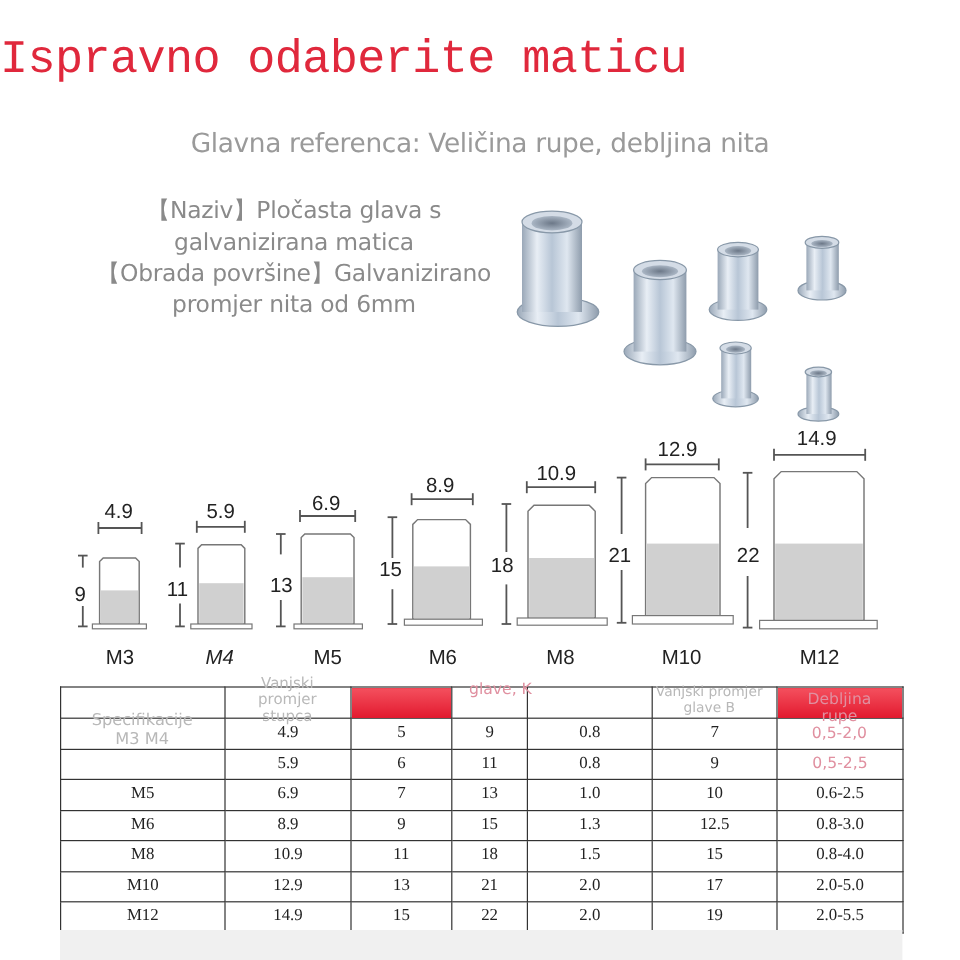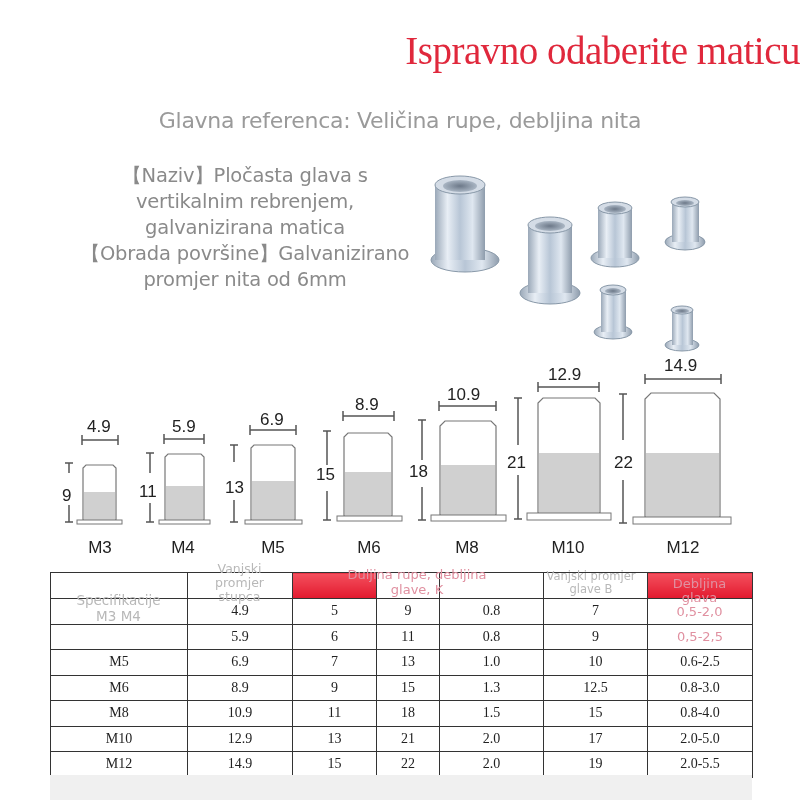--- a/index.html
+++ b/index.html
@@ -1,21 +1,21 @@
 <!DOCTYPE html>
 <html><head>
   <meta charset="utf-8">
   <style>
     * { box-sizing: border-box; margin: 0; padding: 0; }
     html, body { width: 800px; height: 800px; background: #ffffff; overflow: hidden; }
     body { position: relative; font-family: "DejaVu Sans", sans-serif; }
 
     .title {
-      position: absolute; left: 0; top: 28px; width: 800px; text-align: right;
-      font-family: Liberation Serif, serif; font-size: 39px; color: #e0283c;
+      position: absolute; left: 0; top: 28px; width: 800px; text-align: left;
+      font-family: Liberation Mono, monospace; font-size: 39px; color: #e0283c;
       letter-spacing: -0.5px; font-weight: normal;
     }
     .subtitle {
       position: absolute; left: 0; top: 108px; width: 800px; text-align: center;
       font-size: 22px; color: #9a9a9a; letter-spacing: -0.3px;
     }
     .desc {
       position: absolute; left: 55px; top: 163px; width: 380px; text-align: center;
       font-size: 19.5px; line-height: 26px; color: #8a8a8a; letter-spacing: -0.2px;
     }
@@ -44,21 +44,20 @@
     .bottom-fade { position: absolute; left: 50px; top: 775px; width: 702px; height: 25px; background: #f0f0f0; }
   </style>
 </head>
 <body>
 
 <div class="title">Ispravno odaberite maticu</div>
 <div class="subtitle">Glavna referenca: Veličina rupe, debljina nita</div>
 
 <div class="desc">
   <span class="line">【Naziv】Pločasta glava s</span>
-  <span class="line">vertikalnim rebrenjem,</span>
   <span class="line">galvanizirana matica</span>
   <span class="line">【Obrada površine】Galvanizirano</span>
   <span class="line">promjer nita od 6mm</span>
 </div>
 
 <div class="photo">
   <svg width="300" height="195" viewBox="0 0 300 195">
     <defs>
       <linearGradient id="metal" x1="0" x2="1" y1="0" y2="0">
         <stop offset="0" stop-color="#9aa8b8"></stop>
@@ -139,21 +138,21 @@
     <line x1="146" y1="98" x2="154" y2="98" stroke="#555" stroke-width="1.5"></line>
     <line x1="150" y1="98" x2="150" y2="118" stroke="#555" stroke-width="1.5"></line>
     <line x1="150" y1="148" x2="150" y2="167" stroke="#555" stroke-width="1.5"></line>
     <line x1="146" y1="167" x2="154" y2="167" stroke="#555" stroke-width="1.5"></line>
     <path d="M165,165 L165,102 L168,99 L201,99 L204,102 L204,165 Z" fill="#fff" stroke="#777" stroke-width="1.2"></path>
     <rect x="166" y="131" width="37" height="34" fill="#d0d0d0"></rect>
     <rect x="159" y="165" width="51" height="4" fill="#fff" stroke="#777" stroke-width="1"></rect>
   </svg>
   <div class="dimtxt" style="left:172px;top:62px;">5.9</div>
   <div class="dimtxt" style="left:139px;top:127px;">11</div>
-  <div class="label" style="left:153px;top:183px;">M4</div>
+  <div class="label" style="left:153px;top:183px;font-style:italic;">M4</div>
 
   <svg style="position:absolute;left:0;top:0;" width="800" height="210">
     <line x1="250" y1="75" x2="296" y2="75" stroke="#555" stroke-width="1.5"></line>
     <line x1="250" y1="70" x2="250" y2="80" stroke="#555" stroke-width="1.5"></line>
     <line x1="296" y1="70" x2="296" y2="80" stroke="#555" stroke-width="1.5"></line>
     <line x1="230" y1="90" x2="238" y2="90" stroke="#555" stroke-width="1.5"></line>
     <line x1="234" y1="90" x2="234" y2="107" stroke="#555" stroke-width="1.5"></line>
     <line x1="234" y1="145" x2="234" y2="167" stroke="#555" stroke-width="1.5"></line>
     <line x1="230" y1="167" x2="238" y2="167" stroke="#555" stroke-width="1.5"></line>
     <path d="M251,165 L251,93 L254,90 L292,90 L295,93 L295,165 Z" fill="#fff" stroke="#777" stroke-width="1.2"></path>
@@ -318,26 +317,25 @@
 <div class="overlay ghost" style="left:50px;top:592px;width:137px;font-size:13.5px;line-height:16px;">
   <div>Specifikacije</div>
   <div>M3 M4</div>
 </div>
 <div class="overlay ghost" style="left:187px;top:562px;width:105px;">
   <div>Vanjski</div>
   <div>promjer</div>
   <div>stupca</div>
 </div>
 <div class="overlay ghost-pink" style="left:292px;top:567px;width:250px;">
-  <div>Duljina rupe, debljina</div>
   <div>glave, K</div>
 </div>
 <div class="overlay ghost" style="left:543px;top:570px;width:96px;font-size:11.5px;line-height:13px;">
   <div>Vanjski promjer</div>
   <div>glave B</div>
 </div>
 <div class="overlay ghost-pink" style="left:647px;top:577px;width:105px;line-height:14px;">
   <div>Debljina</div>
-  <div>glava</div>
+  <div>rupe</div>
   <div>0,5-2,0</div>
 </div>
 
 <div class="bottom-fade"></div>
 
 </body></html>

